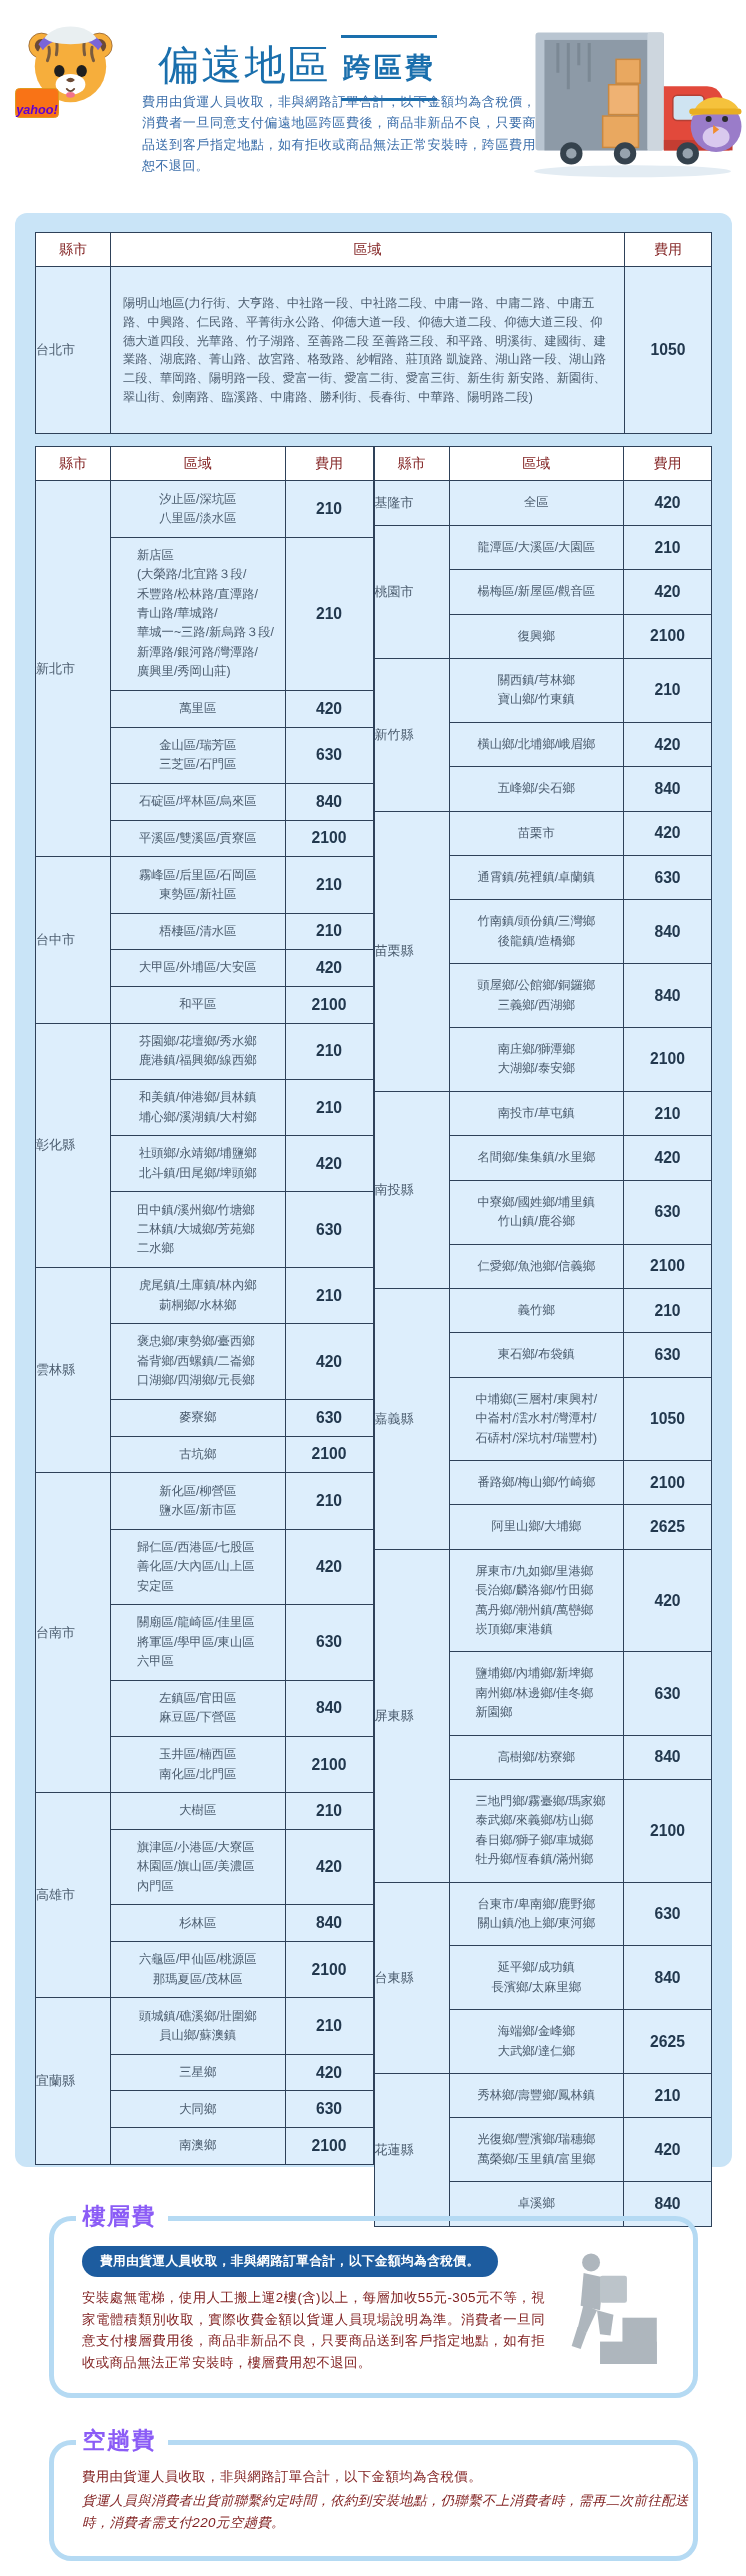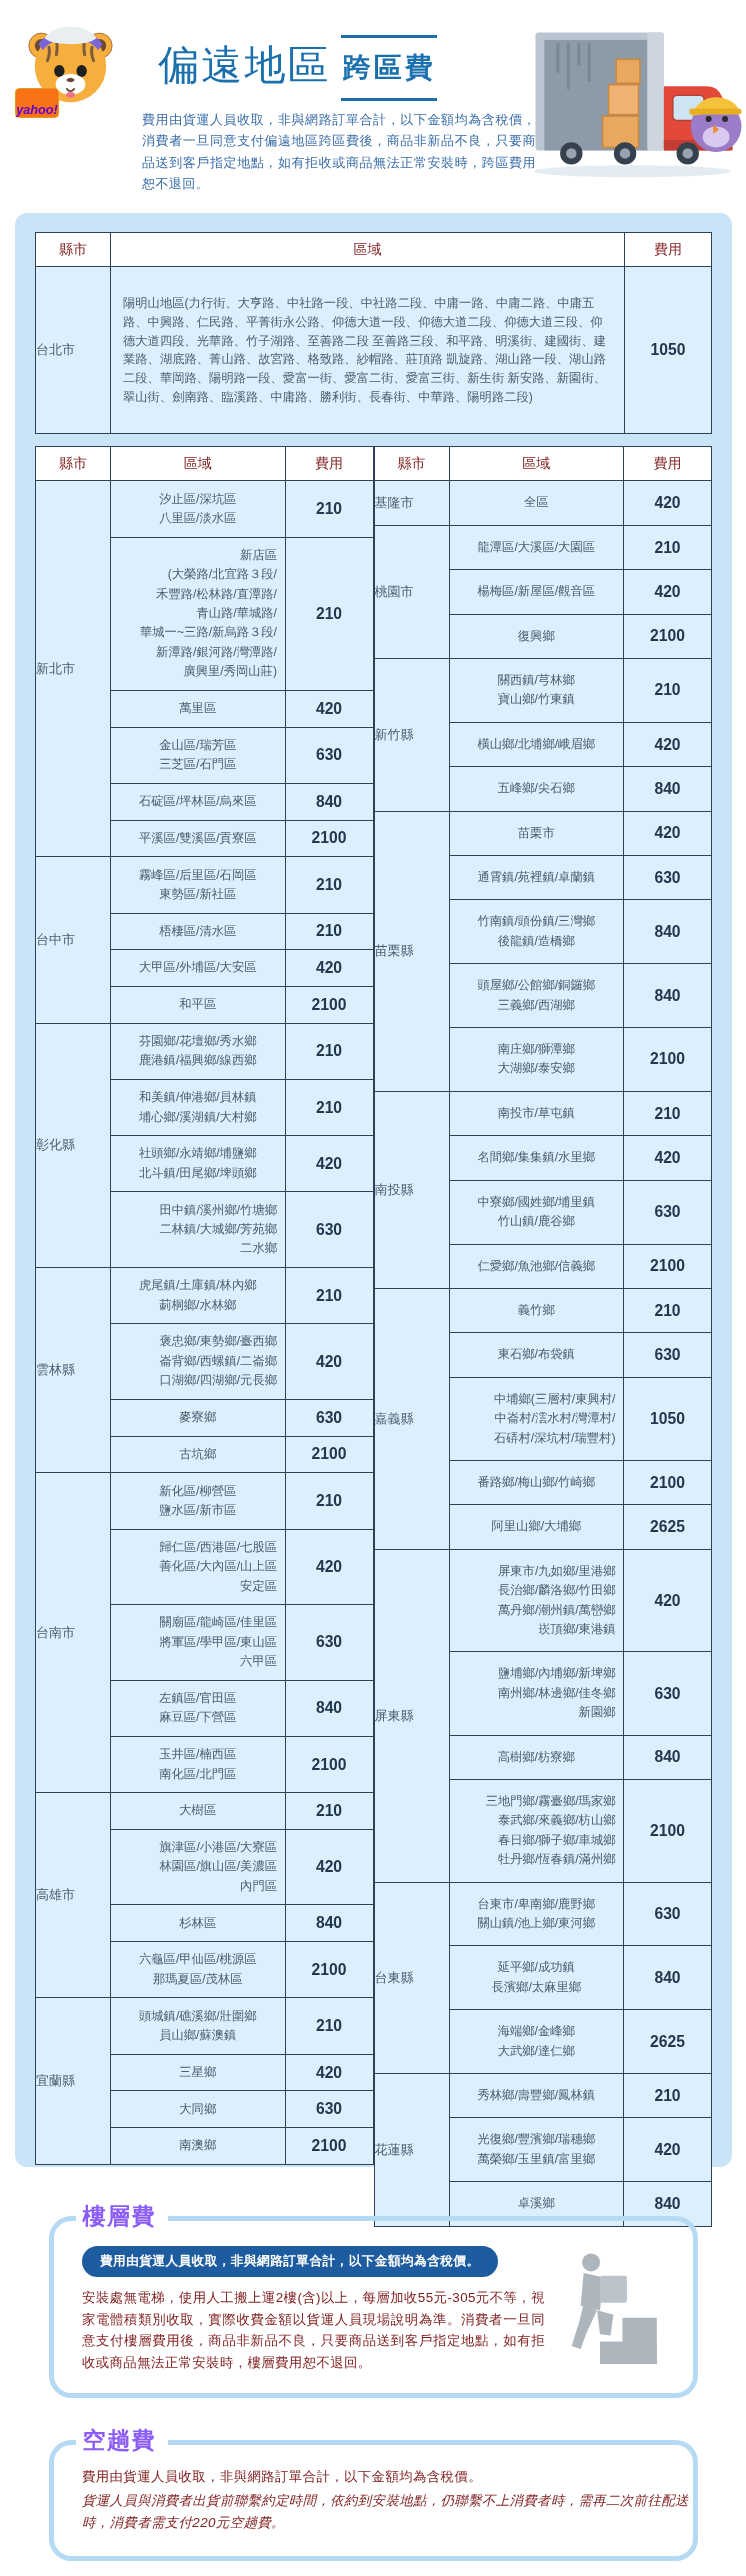--- a/index.html
+++ b/index.html
@@ -16,21 +16,21 @@
     background: #f97316; border-radius: 4.5px; border: 1.5px solid #e09a1e;
     display: flex; align-items: flex-end; justify-content: center;
   }
   .yahoo-box span { color: #5f01d1; font-weight: 700; font-style: italic; font-size: 12.7px; }
   .titles { position: absolute; left: 158px; top: 30px; display: flex; align-items: center; }
   .title-main { font-size: 41px; font-weight: 400; color: #1a6fad; letter-spacing: 2.2px; }
   .title-sub-wrap { display: flex; flex-direction: column; gap: 11px; margin-left: 10.5px; margin-top: 4.5px; }
   .title-sub-wrap .rule { height: 3px; background: #1a6fad; }
   .title-sub { font-size: 28px; font-weight: 700; color: #1a6fad; letter-spacing: 3px; padding: 0 1.5px; }
   .header-desc {
-    position: absolute; left: 142px; top: 109px; width: 394px;
+    position: absolute; left: 142px; top: 91px; width: 394px;
     font-size: 13px; line-height: 1.64; color: #3a6da9; letter-spacing: 0.4px;
     text-align: justify;
   }
   .truck { position: absolute; right: 4.5px; top: 28px; }
   
   .board {
     margin: 0 15px; background: #c9e4f7; border-radius: 12px;
     padding: 19.4px 20px;
   }
   table { border-collapse: collapse; table-layout: fixed; }
@@ -46,21 +46,21 @@
     font-size: 12.3px; line-height: 18.7px; text-align: left; padding: 6px 12px;
     white-space: pre-line;
   }
   .tables-row { display: flex; margin-top: 12px; height: 1701px; }
   .tables-row table { height: 100%; }
   .grouped { width: 50%; }
   .grouped .county-col { width: 75px; }
   .grouped .fee-col { width: 88px; }
   .grouped td.region { text-align: center; line-height: 19.4px; padding: 8.2px 7.5px; }
   .grouped.right td.region { padding: 12px 7.5px; }
-  .grouped td.region.align-left { text-align: right; padding-left: 26px; }
+  .grouped td.region.align-left { text-align: left; padding-left: 26px; }
   
   .fee-section {
     position: relative; margin: 49px 49px 0; border: 5.2px solid #b5daf3;
     border-radius: 22.4px; padding: 25.4px 28px 19.4px;
   }
   .fee-legend {
     position: absolute; top: -20px; left: 22.4px; background: #ffffff;
     padding: 0 12px 0 6px; font-size: 23px; font-weight: 700; color: #8b5cf6;
     letter-spacing: 1.5px;
   }

